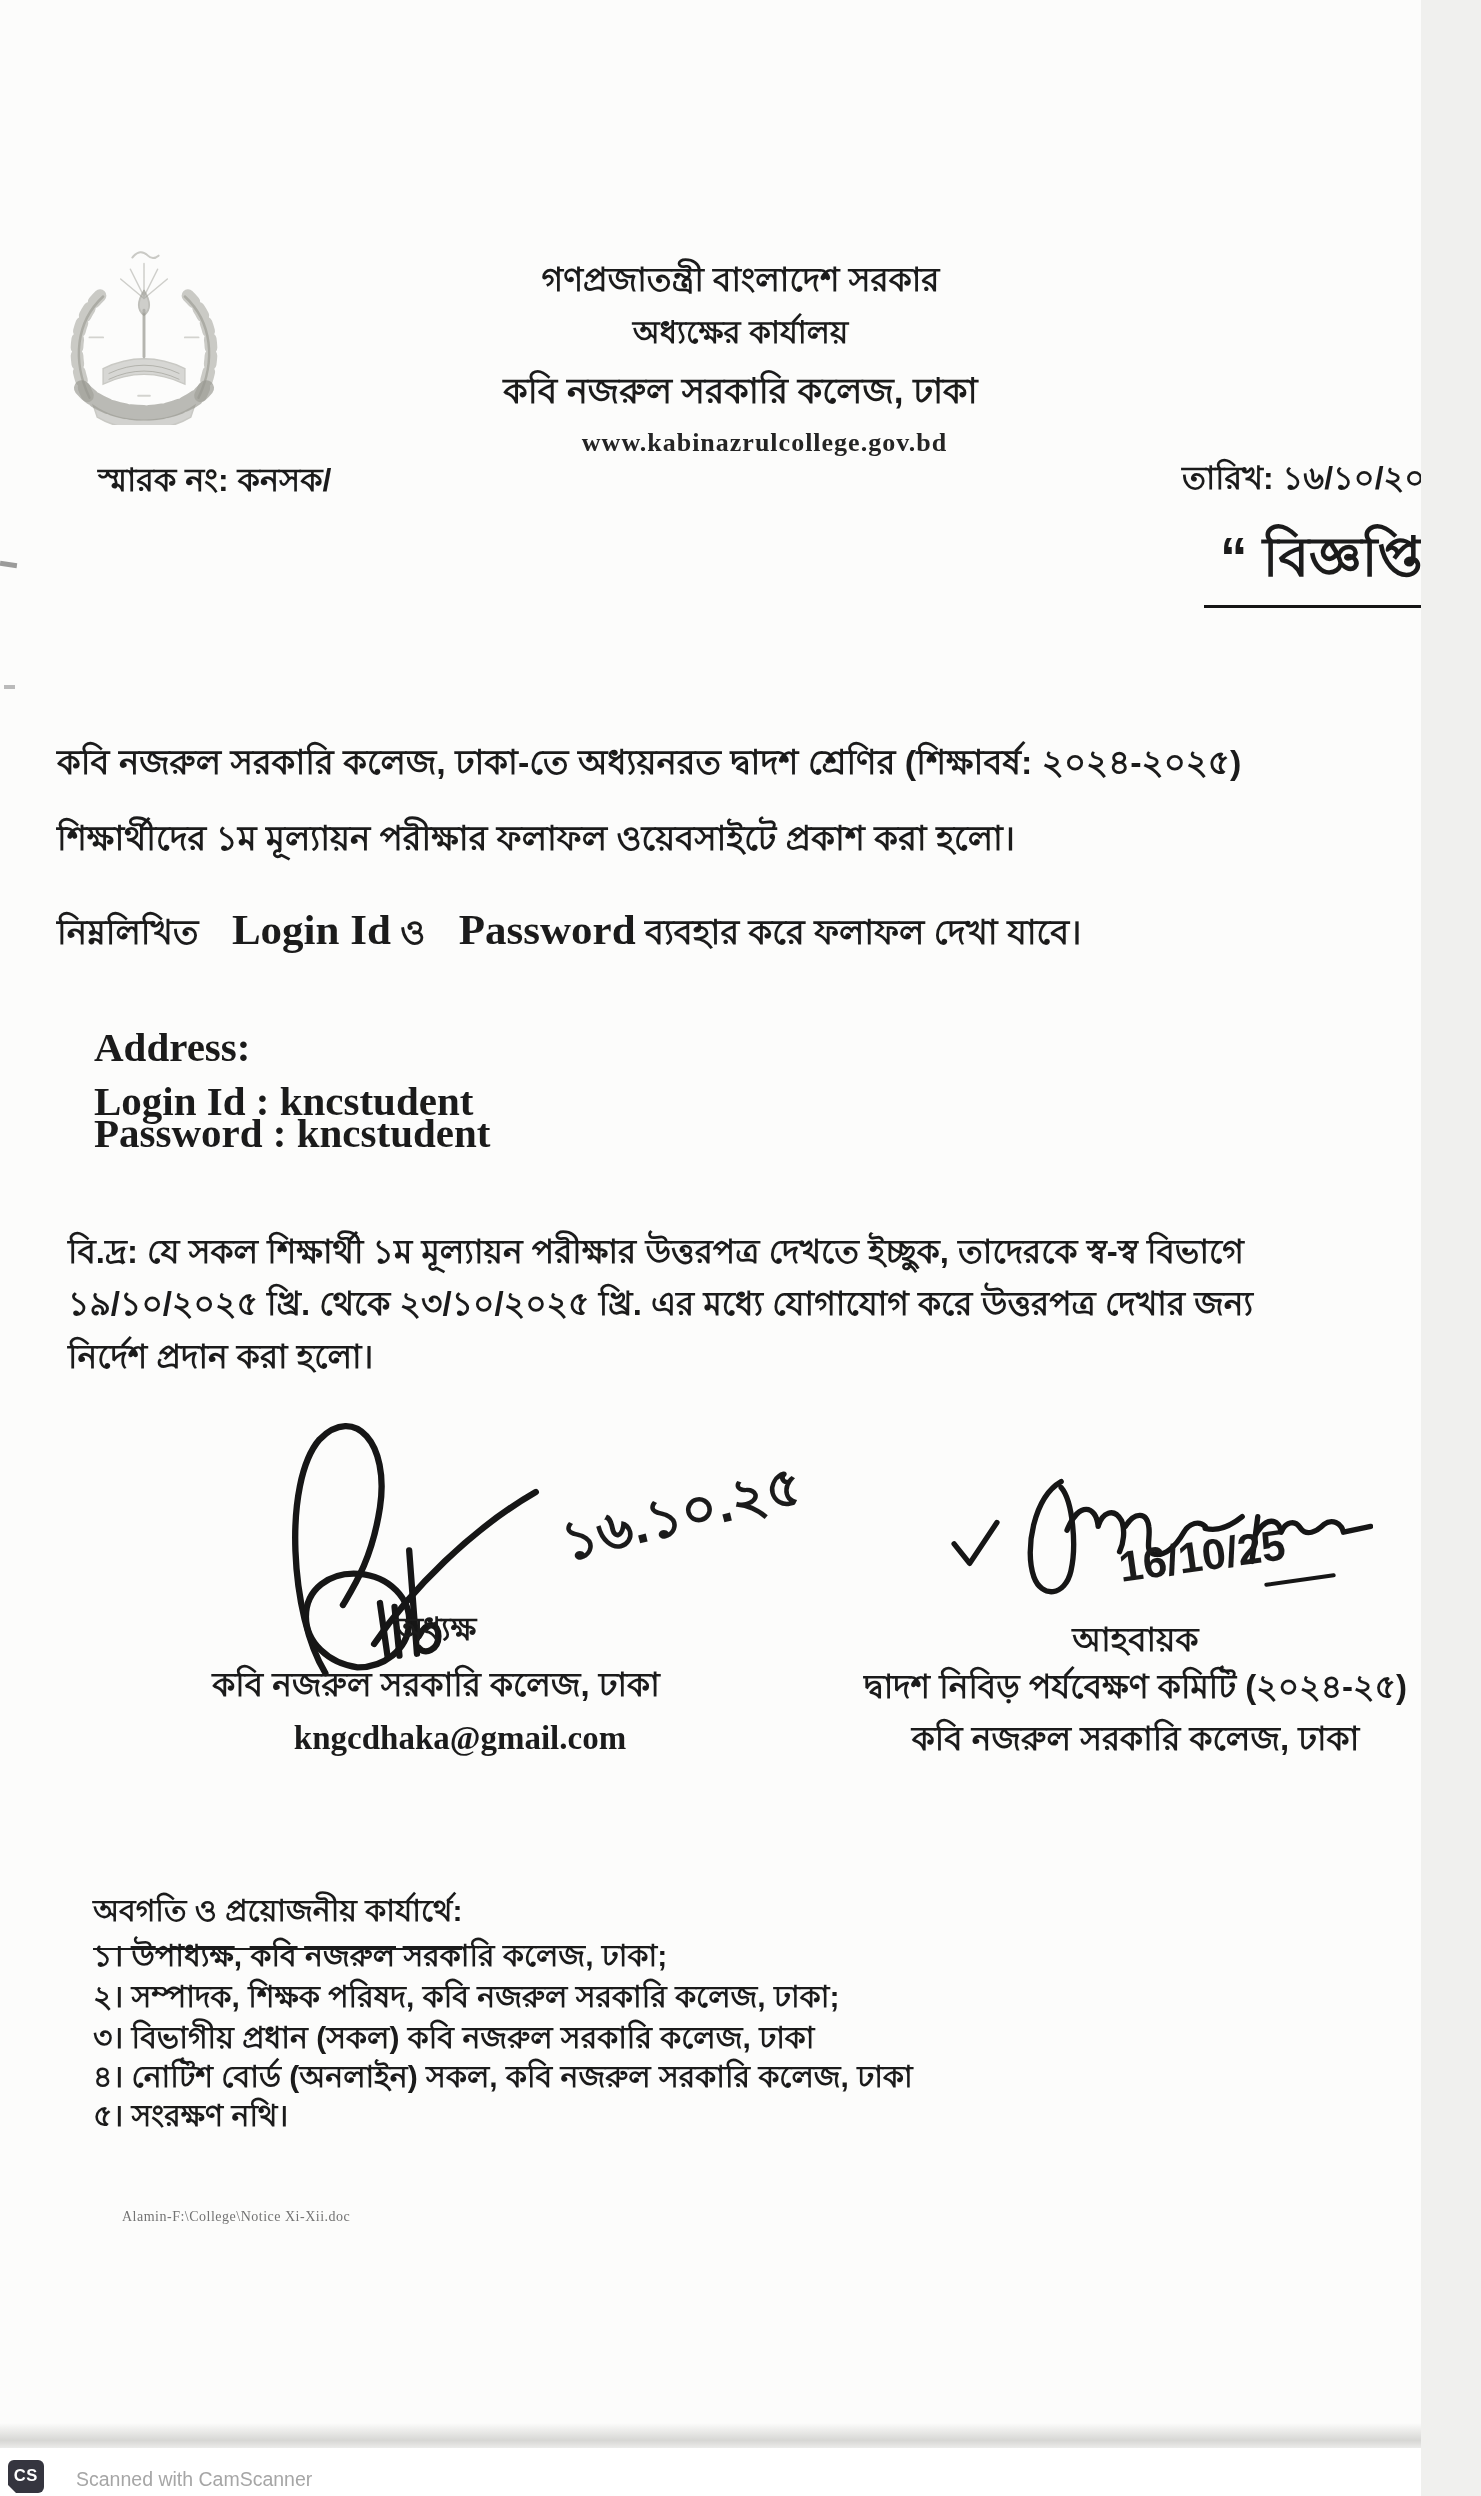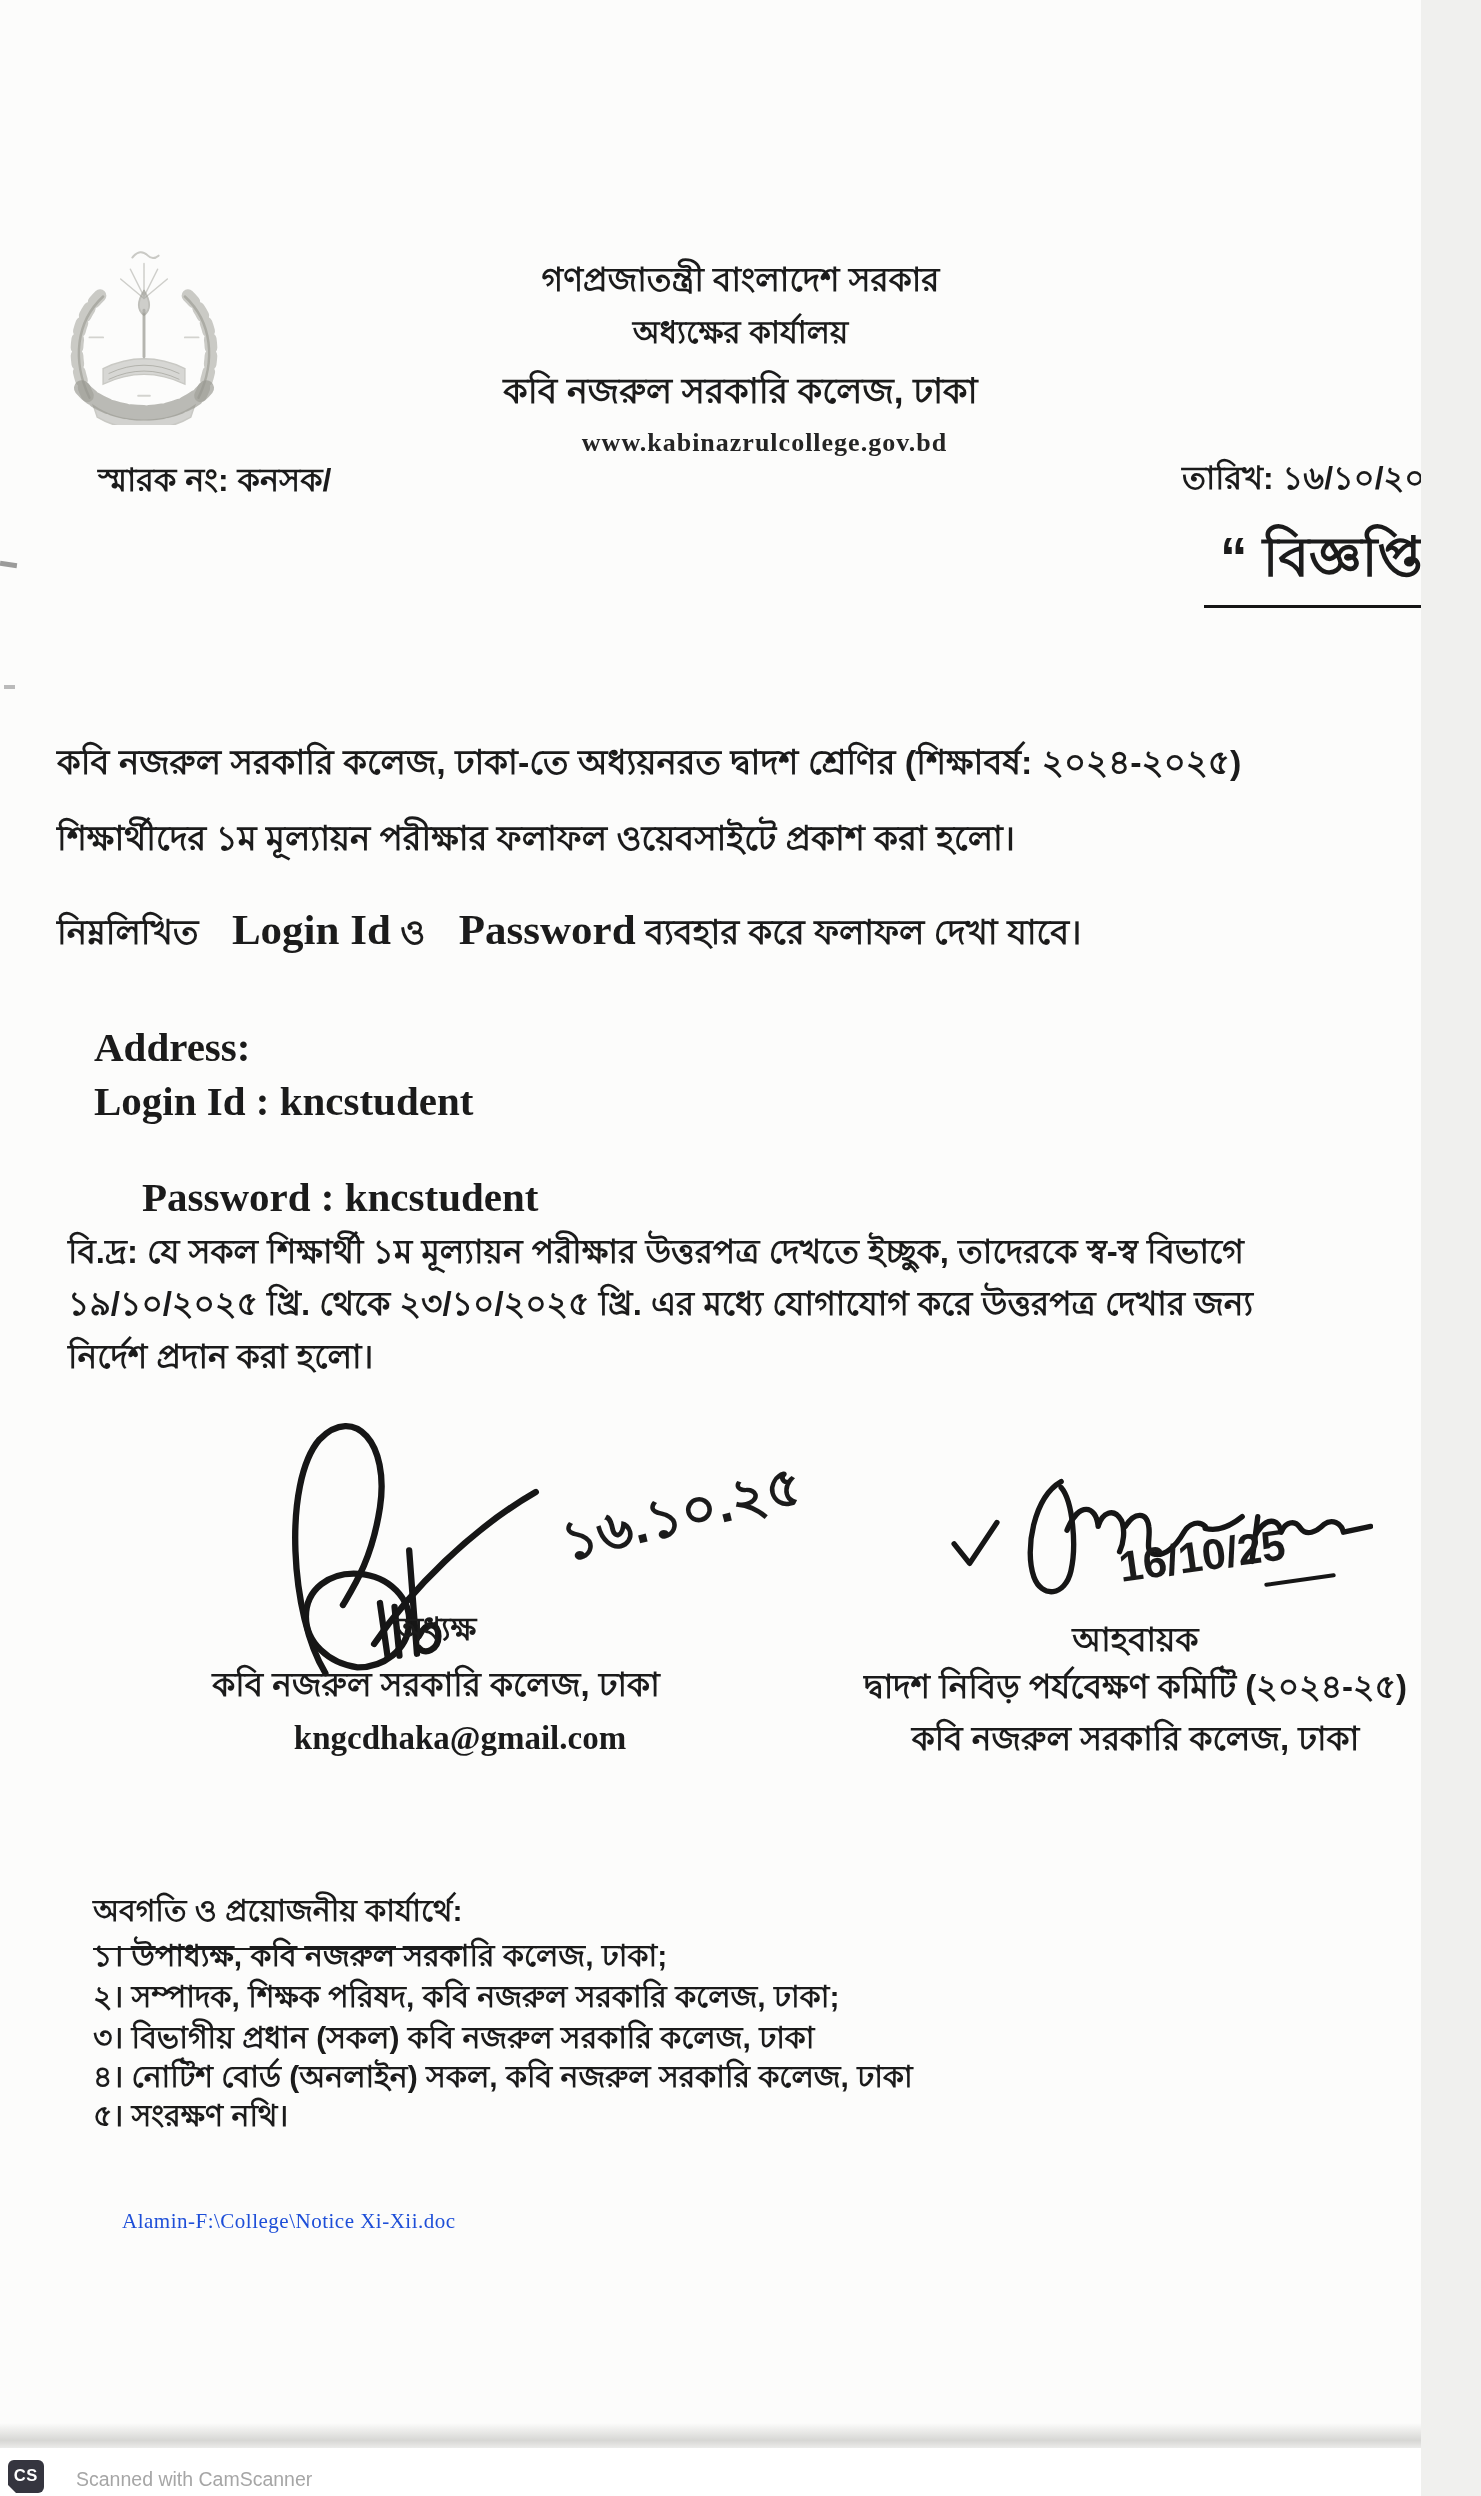--- a/index.html
+++ b/index.html
@@ -29,21 +29,21 @@
     padding:0 15.6px 13.7px 15.6px;border-bottom:3.9px solid #151515;
   }
   
   .p1l1{left:57px;top:741px;font-size:34px;}
   .p1l2{left:57px;top:817px;font-size:34px;}
   .loginline{left:57px;top:903px;font-size:34px;}
   .loginline .en{font-size:43px;font-weight:bold;}
   .addr{left:70px;font-size:41px;font-weight:bold;}
   .addr1{top:1022px;}
   .addr2{top:1076px;}
-  .addr3{top:1172px;margin-left:48px;}
+  .addr3{top:1108px;}
   .nt1{left:68px;top:1231px;font-size:33px;}
   .nt2{left:68px;top:1283px;font-size:33px;}
   .nt3{left:68px;top:1336px;font-size:33px;}
   
   .sigL-svg{left:265px;top:1412px;}
   .sigL-date{left:571px;top:1508px;font-size:55px;font-weight:600;transform:rotate(-14deg);transform-origin:left bottom;}
   .colL{left:163px;width:546px;text-align:center;}
   .colL.desig{top:1609px;font-size:32px;}
   .colL.org{top:1664px;font-size:33px;}
   .colL.email{top:1718px;font-size:33px;font-weight:bold;}
@@ -53,21 +53,21 @@
   .colR{left:809px;width:653px;text-align:center;}
   .colR.desig{top:1619px;font-size:33px;}
   .colR.committee{top:1666px;font-size:33px;}
   .colR.org{top:1718px;font-size:33px;}
   
   .dist-head{left:93px;top:1892px;font-size:30px;}
   .dist-head span{display:inline-block;border-bottom:2px solid #1b1b1b;padding-bottom:18px;}
   .it0{top:1937px;}  .it1{top:1978px;}  .it2{top:2019px;}  .it3{top:2058px;}  .it4{top:2097px;}
   .dist-item{left:93px;font-size:30px;}
   
-  .filepath{left:98px;top:2208px;font-size:21px;color:#1d4ed8;letter-spacing:0.5px;}
+  .filepath{left:98px;top:2208px;font-size:14px;color:#737373;letter-spacing:0.5px;}
   
   .scratch1{left:0;top:562px;width:16.6px;height:4.9px;background:#4a4a4a;opacity:.55;transform:rotate(8deg);}
   .scratch2{left:3.9px;top:685px;width:10.7px;height:3.9px;background:#6a6a6a;opacity:.45;}
   .shadowband{left:0;top:2423px;width:1481px;height:29px;
     background:linear-gradient(to bottom,rgba(118,118,112,0),rgba(118,118,112,.28) 60%,rgba(118,118,112,.04));}
   
   .csbar{left:0;top:2448px;width:1481px;height:49px;background:#ffffff;}
   .csicon{left:7.8px;top:2460px;width:36px;height:33px;background:#35353f;border-radius:5.9px;}
   .csicon .cs-txt{position:absolute;left:0;top:0;width:36px;height:33px;display:flex;align-items:center;justify-content:center;
     color:#fff;font-weight:bold;font-size:16.6px;letter-spacing:0.5px;}

